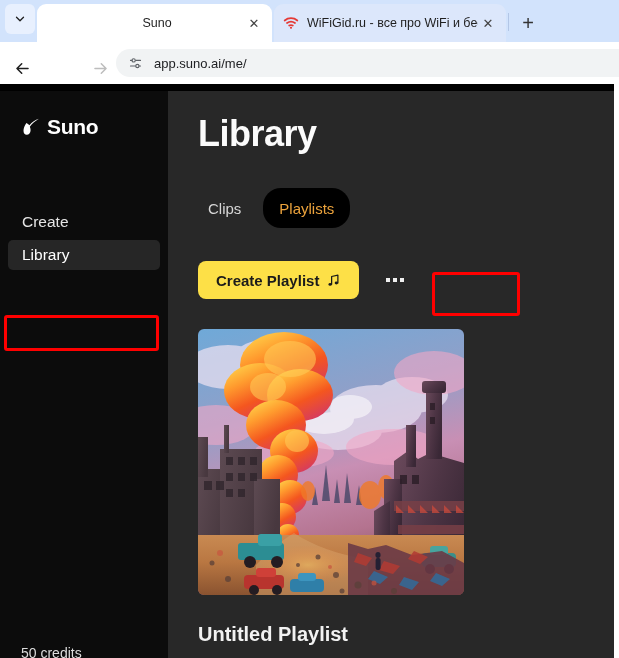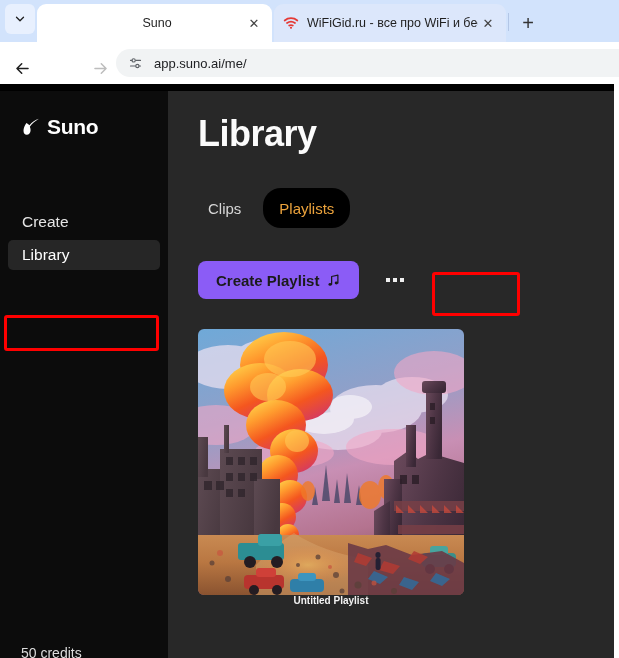--- a/index.html
+++ b/index.html
@@ -155,21 +155,21 @@
   #hl-playlists {
     position:absolute; left:264px; top:181px;
     width:88px; height:44px;
     border:3px solid #ff0000; border-radius:3px;
     pointer-events:none;
   }
 
   #create-row { position:absolute; left:30px; top:170px; display:flex; align-items:center; }
   #create-playlist-btn {
     height:38px; padding:0 18px; border-radius:8px;
-    background:#8b5cf6; color:#1b1b1b;
+    background:#fde047; color:#1b1b1b;
     font-size:15px; font-weight:700;
     display:flex; align-items:center; gap:7px;
     cursor:pointer; border:none;
     font-family:"Liberation Sans", sans-serif;
   }
   #more-btn {
     margin-left:22px; width:28px; height:28px;
     display:flex; align-items:center; justify-content:center;
     cursor:pointer;
   }
@@ -177,21 +177,21 @@
   .dot3 i { width:4px; height:4px; background:#efefef; display:block; }
 
   
   #playlist-card { position:absolute; left:30px; top:238px; width:266px; cursor:pointer; }
   #playlist-cover {
     width:266px; height:266px; border-radius:6px; overflow:hidden;
     position:relative; background:#2a2230;
   }
   #playlist-cover svg { display:block; width:266px; height:266px; }
   #playlist-name {
-    margin-top:0; font-size:10px; font-weight:700; color:#f2f2f2;text-align:center;
+    margin-top:28px; font-size:20px; font-weight:700; color:#f2f2f2;
   }
 </style>
 </head>
 <body>
 
 <div id="browser">
 
   <div id="tabstrip">
 
     <div id="tab-search-btn">

